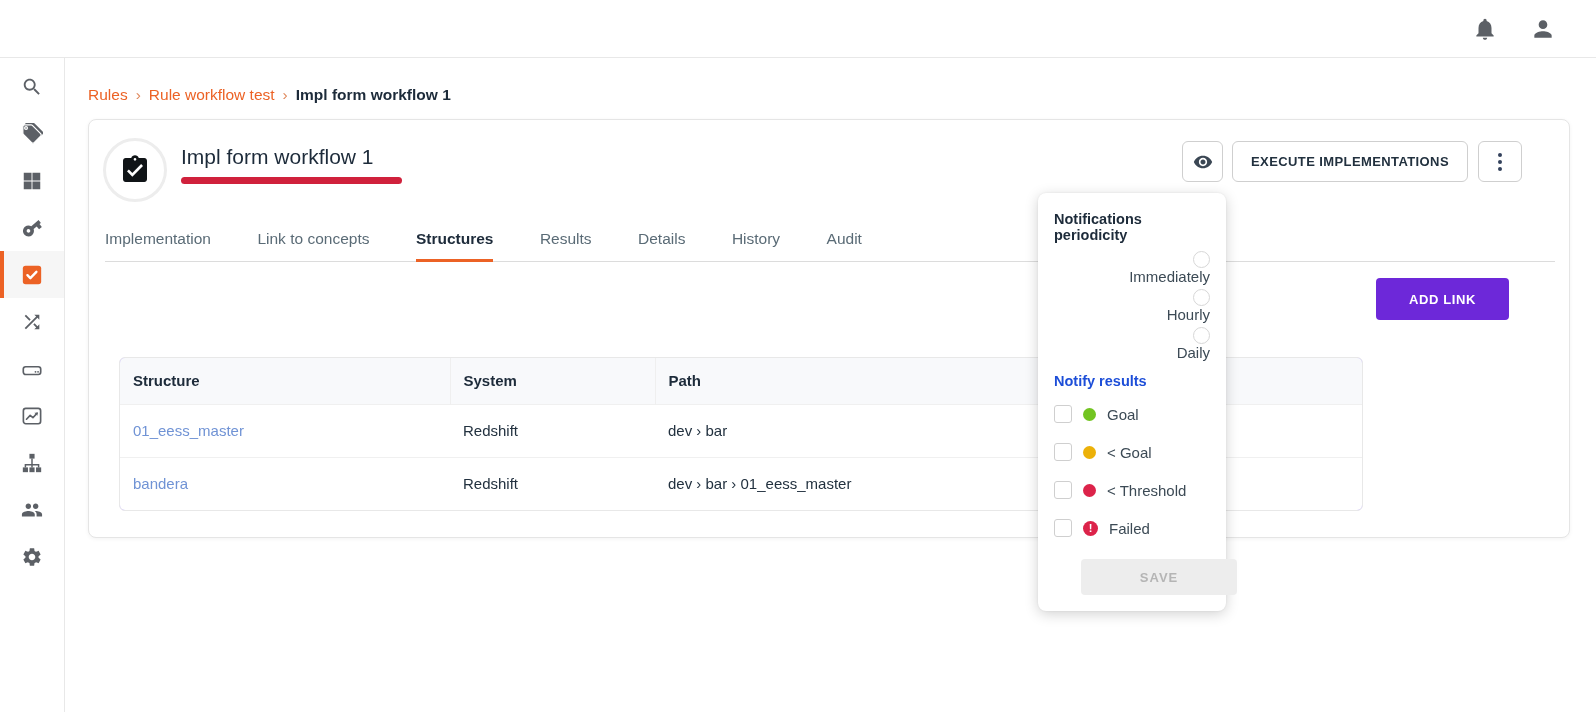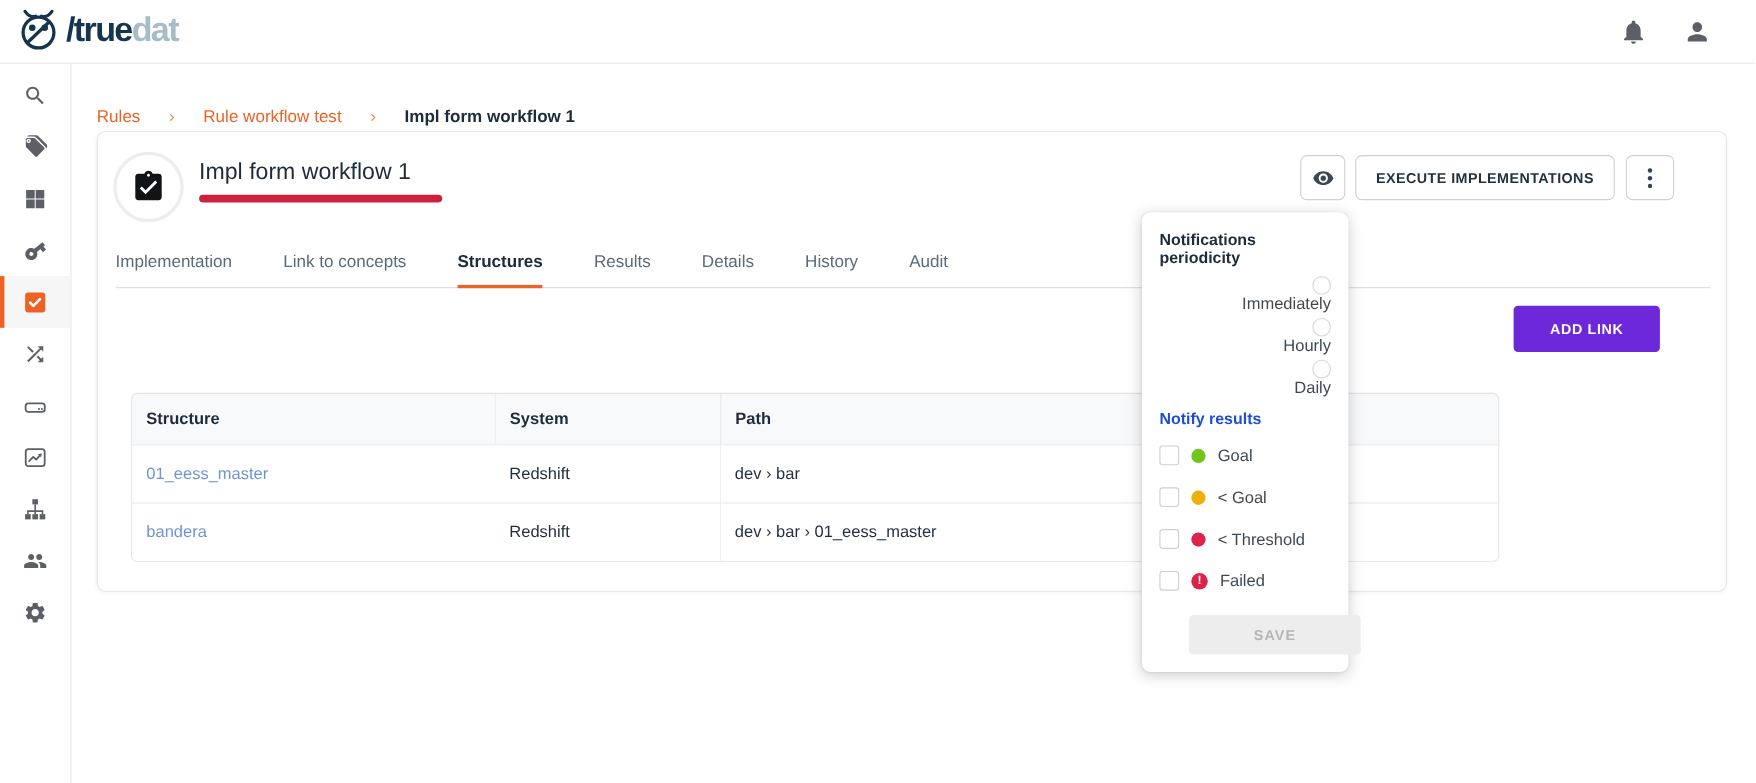--- a/index.html
+++ b/index.html
@@ -16,21 +16,21 @@
   .user-pos { right:40px; }
 
   
   .sidebar { position:absolute; left:0; top:58px; width:65px; height:654px; background:#fff; border-right:1px solid #e8e8e8; z-index:15; padding-top:5px; }
   .side-item { height:47px; display:flex; align-items:center; justify-content:center; position:relative; cursor:pointer; }
   .side-item svg { width:22px; height:22px; fill:#5c6066; stroke:none; }
   .side-item.active { background:#f6f6f6; }
   .side-item.active::before { content:""; position:absolute; left:0; top:0; bottom:0; width:4px; background:#ec6225; }
 
   
-  .breadcrumb { position:absolute; left:88px; top:98px; display:flex; align-items:center; gap:26px; font-size:15.5px; z-index:5; }
+  .breadcrumb { position:absolute; left:88px; top:86px; display:flex; align-items:center; gap:8px; font-size:15.5px; z-index:5; }
   .crumb-link { color:#ec6225; cursor:pointer; }
   .crumb-sep { color:#e0895d; }
   .crumb-current { color:#1d2b3a; font-weight:700; }
 
   
   .card { position:absolute; left:88px; top:119px; width:1482px; height:419px; background:#fff; border:1px solid #e5e5e5; border-radius:8px; box-shadow:0 1px 4px rgba(0,0,0,0.05); z-index:4; }
   .entity-circle { position:absolute; left:14px; top:18px; width:64px; height:64px; border:3px solid #ededed; border-radius:50%; display:flex; align-items:center; justify-content:center; }
   .entity-circle svg { width:32px; height:32px; fill:#101417; }
   .page-title { position:absolute; left:92px; top:25px; font-size:21px; font-weight:500; color:#1d2b3a; }
   .title-bar { position:absolute; left:92px; top:57px; width:221px; height:7px; background:#d0213c; border-radius:3.5px; }
@@ -74,33 +74,20 @@
   .dot-goal { background:#72c421; }
   .dot-ltgoal { background:#ecb109; }
   .dot-ltthreshold { background:#dc234a; }
   .excl { width:15px; height:15px; min-width:15px; border-radius:50%; background:#dc234a; color:#fff; font-size:11px; font-weight:800; display:flex; align-items:center; justify-content:center; line-height:1; }
   .save-btn { margin-top:12px; width:100%; height:36px; background:#ededed; color:#b5b5b5; border:none; border-radius:4px; font-size:13px; font-weight:700; letter-spacing:1px; font-family:"Liberation Sans", sans-serif;margin-left:27px; }
 </style>
 </head>
 <body>
 
 <div class="topbar">
-  <div class="logo">
-    <svg width="42" height="42" viewBox="0 0 48 48">
-      <g fill="none" stroke="#15354e" stroke-width="3.4" stroke-linecap="round">
-        <path d="M10 5 Q15 12 21 10"></path>
-        <path d="M38 5 Q33 12 27 10"></path>
-        <circle cx="24" cy="27" r="16"></circle>
-        <path d="M13 37 L35 16"></path>
-      </g>
-      <circle cx="17.5" cy="22" r="3.4" fill="#15354e"></circle>
-      <circle cx="30.5" cy="22" r="3.4" fill="#15354e"></circle>
-    </svg>
-    <span class="logo-text"><span>/true</span><span class="light">dat</span></span>
-  </div>
   <span class="topbar-icon bell-pos">
     <svg viewBox="0 0 24 24">
         <path d="M12 22c1.1 0 2-.9 2-2h-4c0 1.1.89 2 2 2zm6-6v-5c0-3.07-1.64-5.64-4.5-6.32V4c0-.83-.67-1.5-1.5-1.5s-1.5.67-1.5 1.5v.68C7.63 5.36 6 7.92 6 11v5l-2 2v1h16v-1l-2-2z"></path>
       </svg>
   </span>
   <span class="topbar-icon user-pos">
     <svg viewBox="0 0 24 24">
         <path d="M12 12c2.21 0 4-1.79 4-4s-1.79-4-4-4-4 1.79-4 4 1.79 4 4 4zm0 2c-2.67 0-8 1.34-8 4v2h16v-2c0-2.66-5.33-4-8-4z"></path>
       </svg>
   </span>

